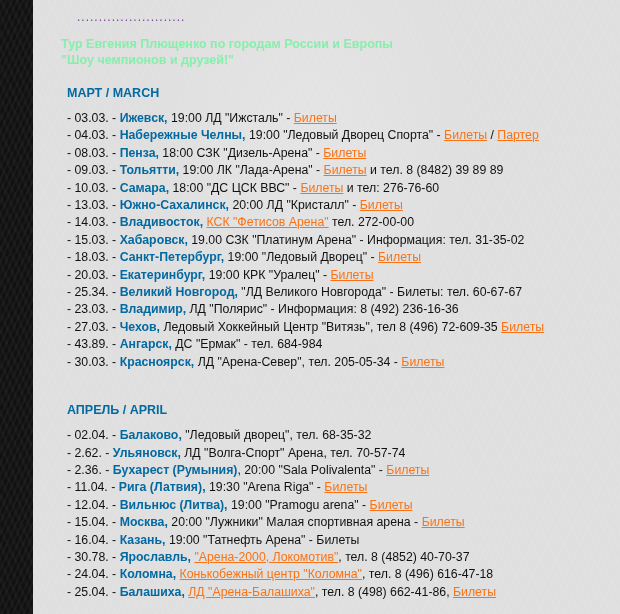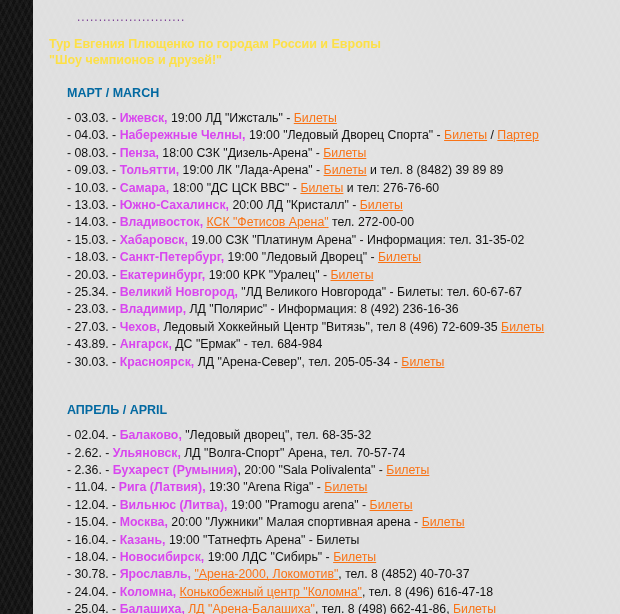--- a/index.html
+++ b/index.html
@@ -48,24 +48,24 @@
     z-index: 2;
   }
   .dots {
     color: #7a3f94;
     font-size: 12px;
     letter-spacing: 1px;
     margin: 2px 0 12px 28px;
     font-family: "Liberation Sans", sans-serif;
   }
   .title {
-    color: #fde047;
+    color: #86efac;
     font-weight: bold;
     font-size: 12.5px;
-    margin-left: 0;
+    margin-left: 12px;
     line-height: 16px;
   }
   .title div {
     white-space: nowrap;
   }
   .month {
     color: #0369a1;
     font-weight: bold;
     font-size: 12.5px;
     margin: 18px 0 10px 18px;
@@ -77,21 +77,21 @@
   }
   ul.dates li {
     font-size: 12.3px;
     line-height: 16.4px;
     color: #111;
     white-space: nowrap;
     margin-bottom: 1px;
   }
   .city {
     font-weight: bold;
-    color: #d946ef;
+    color: #0369a1;
   }
   a.lnk {
     color: #f97316;
     text-decoration: underline;
     cursor: pointer;
   }
   .spacer-month {
     height: 14px;
   }
 </style>
@@ -132,21 +132,20 @@
         <div class="spacer-month"></div>
         <div class="month">АПРЕЛЬ / APRIL</div>
         <ul class="dates">
           <li><span>- 02.04. - </span><span class="city">Балаково,</span> "Ледовый дворец", тел. 68-35-32</li>
           <li><span>- 2.62. - </span><span class="city">Ульяновск,</span> ЛД "Волга-Спорт" Арена, тел. 70-57-74</li>
           <li><span>- 2.36. - </span><span class="city lnk">Бухарест (Румыния)</span>, 20:00 "Sala Polivalenta" - <a class="lnk">Билеты</a></li>
           <li><span>- 11.04. - </span><span class="city">Рига (Латвия),</span> 19:30 "Arena Riga" - <a class="lnk">Билеты</a></li>
           <li><span>- 12.04. - </span><span class="city">Вильнюс (Литва),</span> 19:00 "Pramogu arena" - <a class="lnk">Билеты</a></li>
           <li><span>- 15.04. - </span><span class="city">Москва,</span> 20:00 "Лужники" Малая спортивная арена - <a class="lnk">Билеты</a></li>
           <li><span>- 16.04. - </span><span class="city">Казань,</span> 19:00 "Татнефть Арена" - Билеты</li>
-          <li><span>- 18.04. - </span><span class="city">Новосибирск,</span> 19:00 ЛДС "Сибирь" - <a class="lnk">Билеты</a></li>
           <li><span>- 30.78. - </span><span class="city">Ярославль,</span> <a class="lnk">"Арена-2000, Локомотив"</a>, тел. 8 (4852) 40-70-37</li>
           <li><span>- 24.04. - </span><span class="city">Коломна,</span> <a class="lnk">Конькобежный центр "Коломна"</a>, тел. 8 (496) 616-47-18</li>
           <li><span>- 25.04. - </span><span class="city">Балашиха,</span> <a class="lnk">ЛД "Арена-Балашиха"</a>, тел. 8 (498) 662-41-86, <a class="lnk">Билеты</a></li>
         </ul>
       </div>
 
   </div>
 </div>
 
 </body></html>

